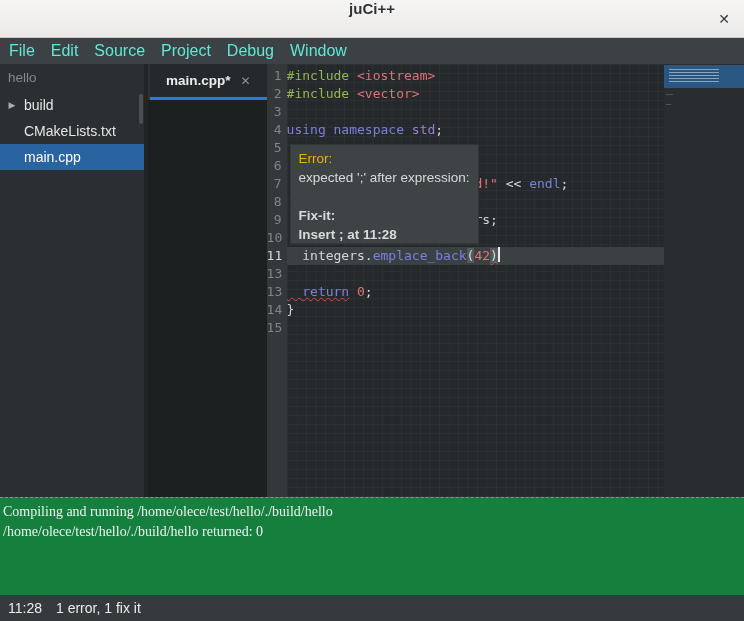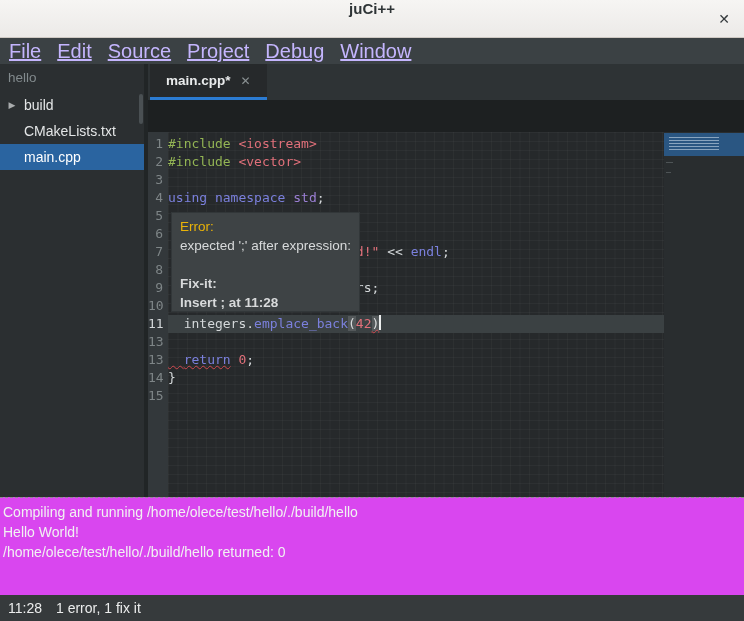--- a/index.html
+++ b/index.html
@@ -9,38 +9,38 @@
 
   
   .titlebar { height:38px; flex:0 0 38px; background:linear-gradient(#f6f5f3,#eceae8);
     border-bottom:1px solid #cfc9c3; position:relative; display:flex; justify-content:center; }
   .titlebar .title { font-size:15px; font-weight:bold; color:#2e3436; }
   .titlebar .close { position:absolute; right:14px; top:0; height:38px; display:flex; align-items:center;
     font-size:14px; color:#34393c; cursor:default; }
 
   
   .menubar { height:26px; flex:0 0 26px; background:#3b4144; display:flex; align-items:center; padding-left:1px; }
-  .menu-item { color:#c4b5fd; font-size:20px; padding:0 8px; line-height:26px;text-decoration:underline; }
+  .menu-item { color:#5eead4; font-size:16px; padding:0 8px; line-height:26px; }
 
   
   .main { flex:1 1 auto; display:flex; min-height:0; }
 
   
   .sidebar { width:148px; flex:0 0 148px; background:#2b2f31; border-right:4px solid #212526;
     position:relative; overflow:hidden; }
   .project-label { height:28px; line-height:28px; padding-left:8px; color:#828a8d; font-size:13.5px; }
   .tree-row { height:26px; line-height:26px; display:flex; align-items:center; color:#e4e6e7; font-size:14px; }
   .tree-row.selected { background:#2a64a0; color:#ffffff; }
   .tree-expander { width:16px; text-align:center; margin-left:4px; font-size:9px; color:#a9acad; }
   .tree-label { margin-left:4px; }
   .tree-row.no-exp .tree-label { margin-left:24px;text-align:center; }
   .tree-scroll-thumb { position:absolute; right:1px; top:30px; width:4px; height:30px; background:#4a5053; border-radius:2px; }
 
   
-  .editor-col { flex:1 1 auto; display:flex; flex-direction:column; min-width:0;gap:32px; }
+  .editor-col { flex:1 1 auto; display:flex; flex-direction:row; min-width:0; }
   .tabbar { height:36px; flex:0 0 36px; background:#2e3335; display:flex; align-items:stretch; }
   .tab { margin-left:2px; background:#26292b; border-bottom:3px solid #2b7bd2; display:flex; align-items:center;
     padding:0 16px; gap:10px; }
   .tab-label { color:#e9ebec; font-size:13.5px; font-weight:bold; }
   .tab-close { color:#8b9294; font-size:12px; }
 
   .editor-body { flex:1 1 auto; display:flex; position:relative; min-height:0; background:#26292b; }
   .gutter { width:20px; flex:0 0 20px; background:#33383b; padding-top:3px; }
   .line-num { height:18px; line-height:18px; text-align:right; padding-right:5px;
     font-family:"DejaVu Sans Mono", monospace; font-size:13px; color:#7e8587; }
@@ -76,21 +76,21 @@
   .mini-mark { position:absolute; left:2px; height:1px; background:#4e5456; }
 
   
   .tooltip { position:absolute; left:23px; top:80px; width:189px; height:100px; background:#3e4345;
     border:1px solid #323739; padding:4px 8px; font-size:13.5px; color:#d8dadb; z-index:5; }
   .tooltip .row { height:19px; line-height:19px; white-space:nowrap; }
   .tooltip .err { color:#eab308; }
   .tooltip .strong { font-weight:600; }
 
   
-  .output { height:98px; flex:0 0 98px; background:#d946ef; border-top:1px dashed #8f8f8f; padding:4px 3px; }
+  .output { height:98px; flex:0 0 98px; background:#15803d; border-top:1px dashed #8f8f8f; padding:4px 3px;font-family:Liberation Serif, serif; }
   .out-line { font-size:14px; line-height:20px; color:#f1f2f2; white-space:pre; }
 
   
   .statusbar { height:26px; flex:0 0 26px; background:#363a3c; display:flex; align-items:center; padding-left:8px; }
   .statusbar span { color:#eceded; font-size:14px; }
   .status-diag { margin-left:14px; }
 </style>
 </head>
 <body>
 
@@ -187,21 +187,20 @@
           <div class="row"></div>
           <div class="row strong">Fix-it:</div>
           <div class="row strong">Insert ; at 11:28</div>
         </div>
       </div>
     </div>
   </div>
 
   <div class="output" id="output">
       <div class="out-line">Compiling and running /home/olece/test/hello/./build/hello</div>
-      <div class="out-line">Hello World!</div>
       <div class="out-line">/home/olece/test/hello/./build/hello returned: 0</div>
     </div>
 
   <div class="statusbar">
     <span>11:28</span>
     <span class="status-diag">1 error, 1 fix it</span>
   </div>
 </div>
 
 </body></html>

